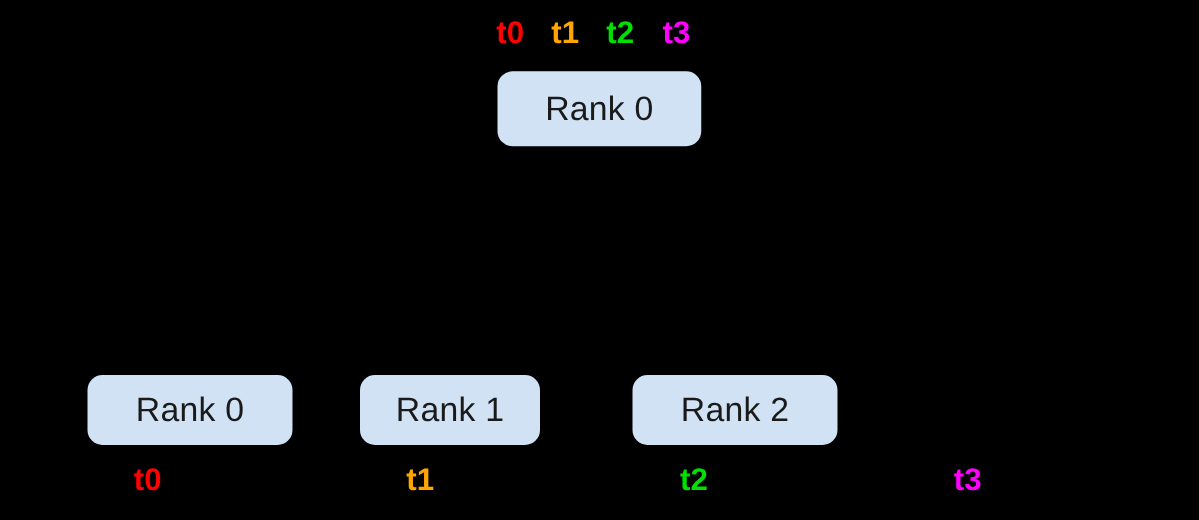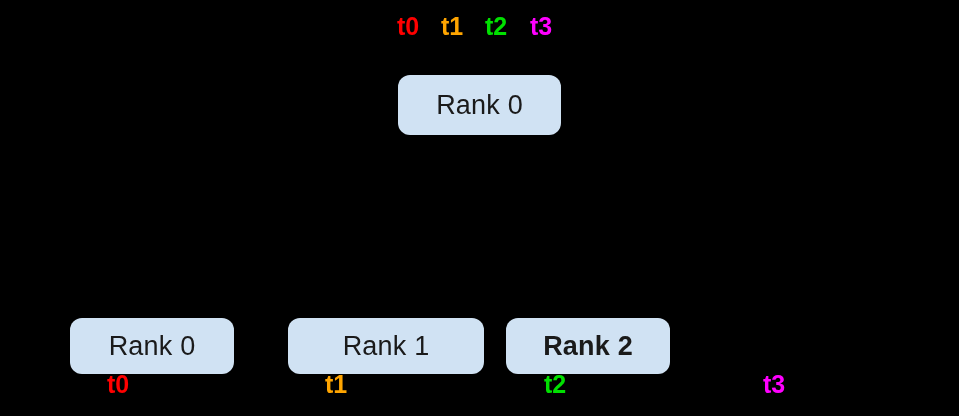--- a/index.html
+++ b/index.html
@@ -19,21 +19,20 @@
     padding-left: 24px;
   }
   .node-box {
     position: absolute;
     background: #d0e2f3;
     border-radius: 12px;
     display: flex;
     align-items: center;
     justify-content: center;
     box-sizing: border-box;
-    margin-top: 18px;
   }
   .node-label {
     color: #1a1a1a;
     font-size: 27px;
     font-family: "Liberation Sans", sans-serif;
     line-height: 1;
     letter-spacing: 0.2px;
   }
   .tag-label {
     position: absolute;
@@ -50,22 +49,22 @@
     width: 163px;
     height: 60px;
   }
   
   #tag-top-0 { left: 397px; top: 14px; }
   #tag-top-1 { left: 441px; top: 14px; }
   #tag-top-2 { left: 485px; top: 14px; }
   #tag-top-3 { left: 530px; top: 14px; }
   
   #leaf-node-0 { left: 70px;  top: 300px; width: 164px; height: 56px; }
-  #leaf-node-1 { left: 288px; top: 300px; width: 196px; height: 56px; }
-  #leaf-node-2 { left: 506px; top: 300px; width: 164px; height: 56px; font-weight: bold; }
+  #leaf-node-1 { left: 288px; top: 300px; width: 144px; height: 56px; }
+  #leaf-node-2 { left: 506px; top: 300px; width: 164px; height: 56px; }
   #leaf-node-3 { left: 723px; top: 300px; width: 164px; height: 56px; }
   
   #tag-bottom-0 { left: 107px; top: 372px; }
   #tag-bottom-1 { left: 325px; top: 372px; }
   #tag-bottom-2 { left: 544px; top: 372px; }
   #tag-bottom-3 { left: 763px; top: 372px; }
 </style>
 </head>
 <body>
 

